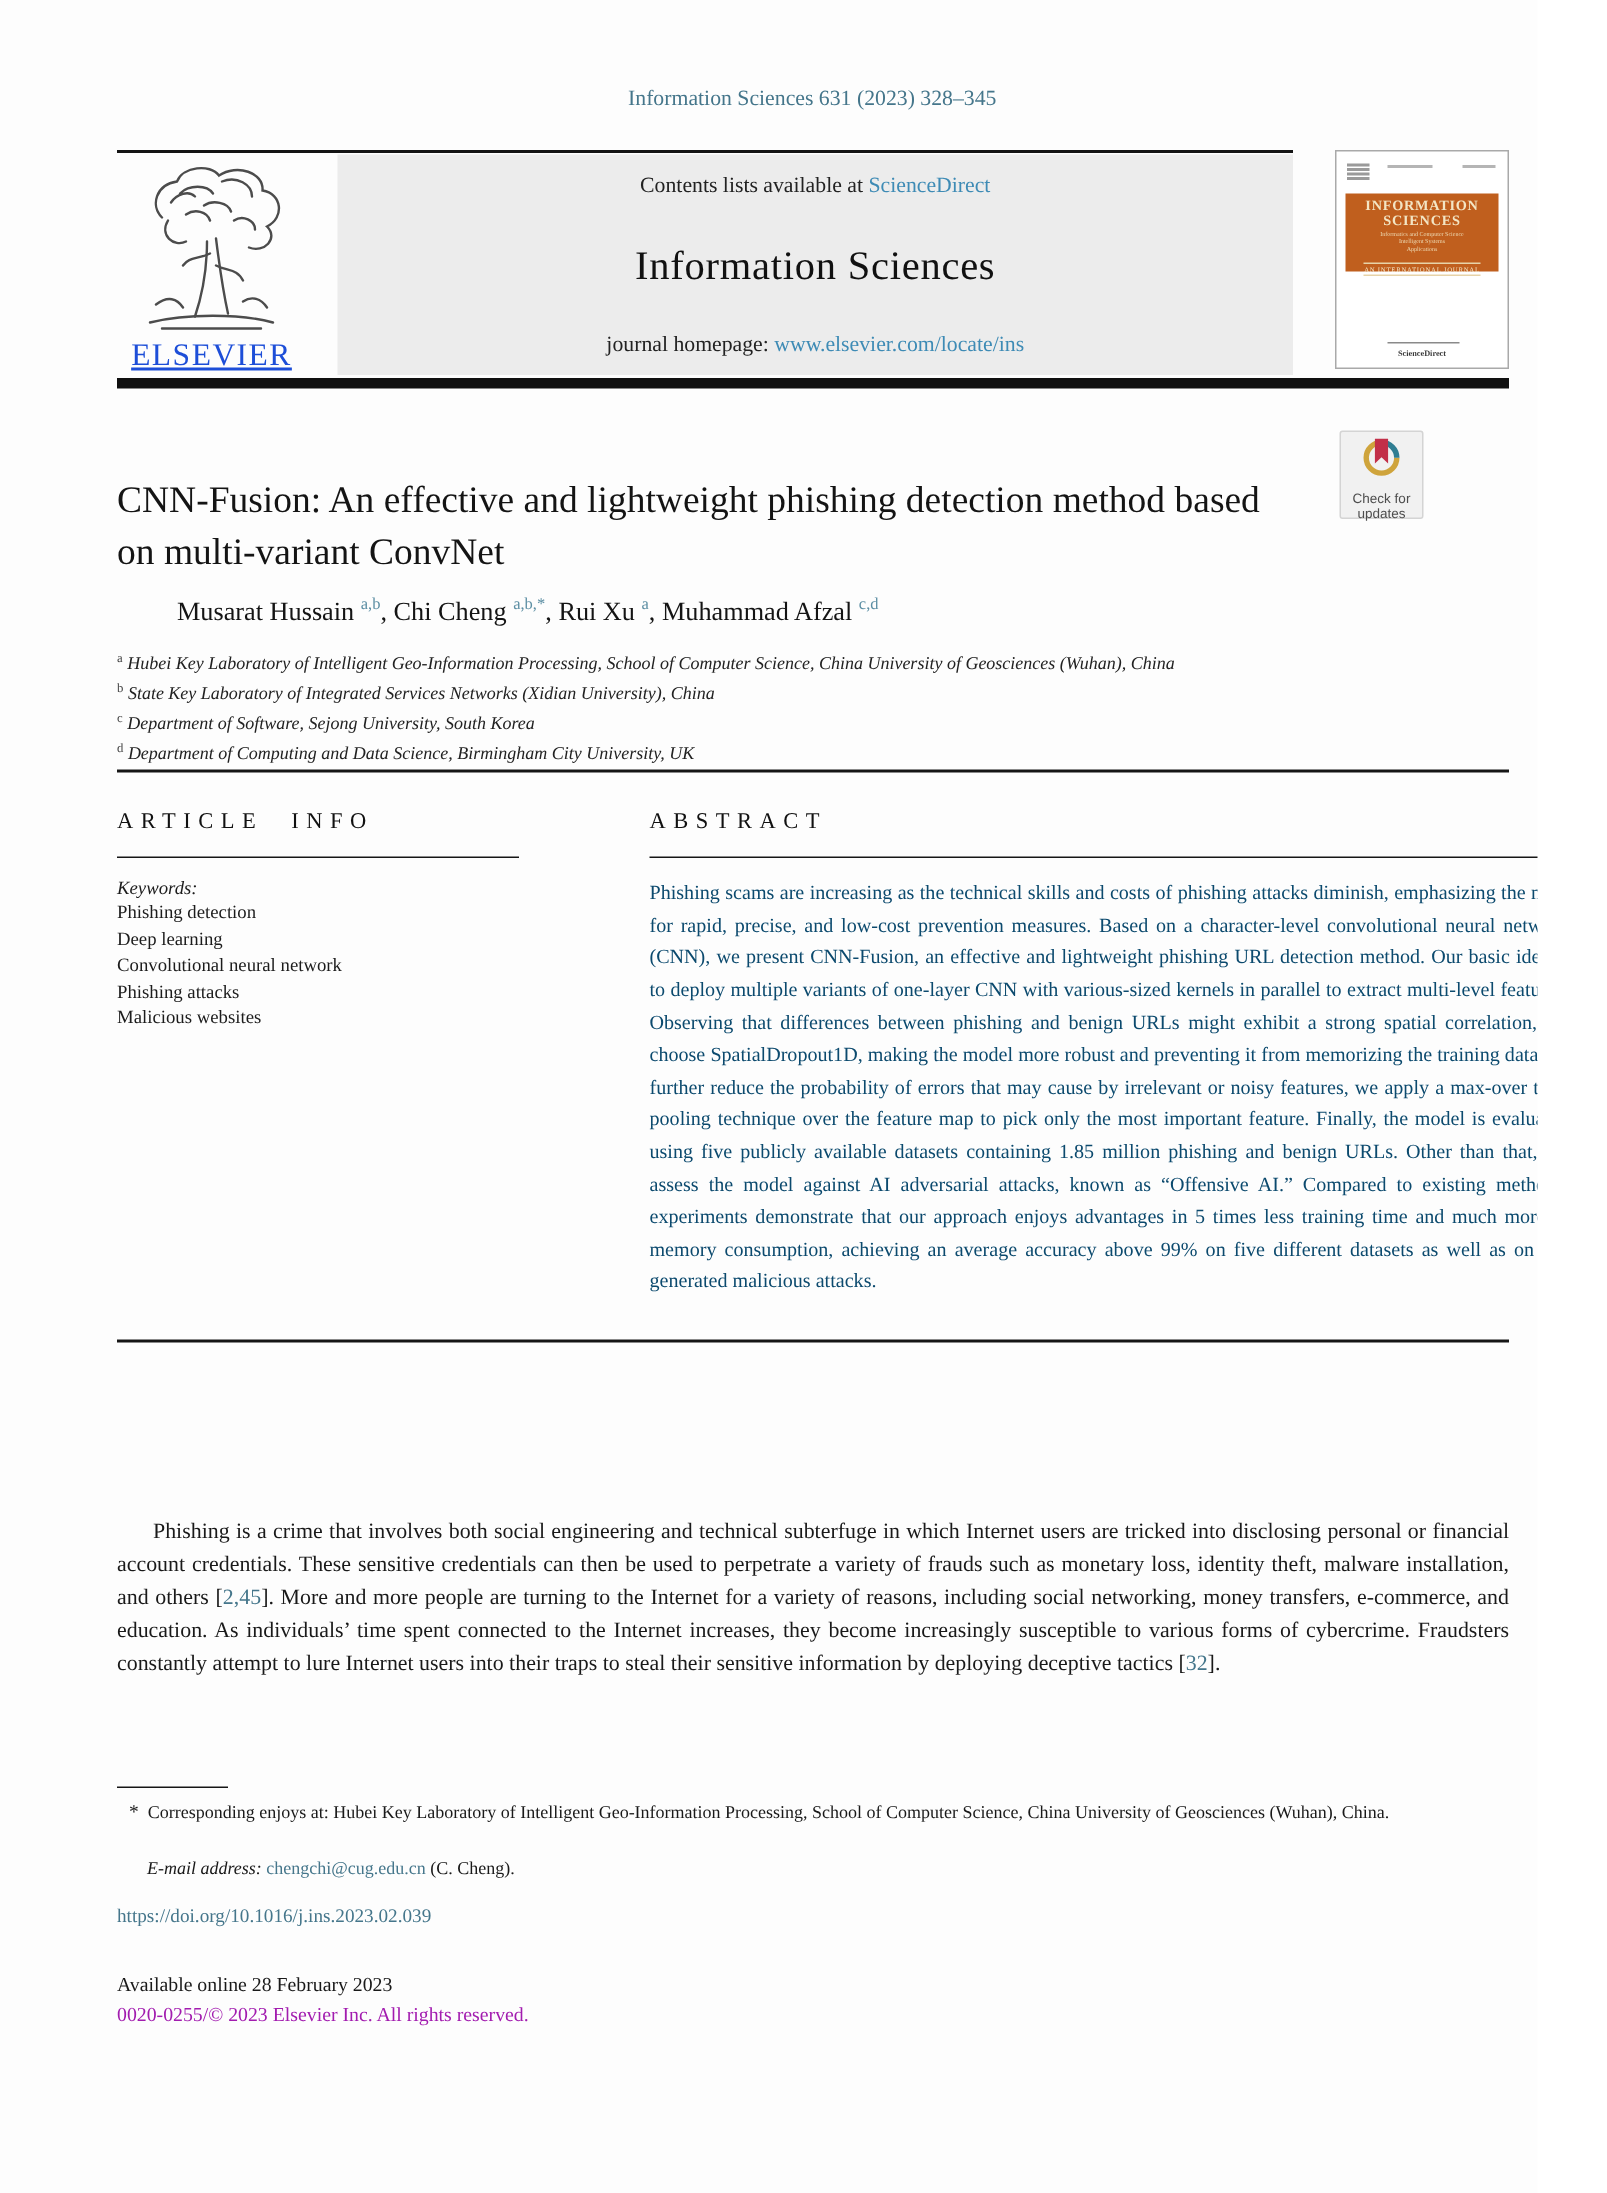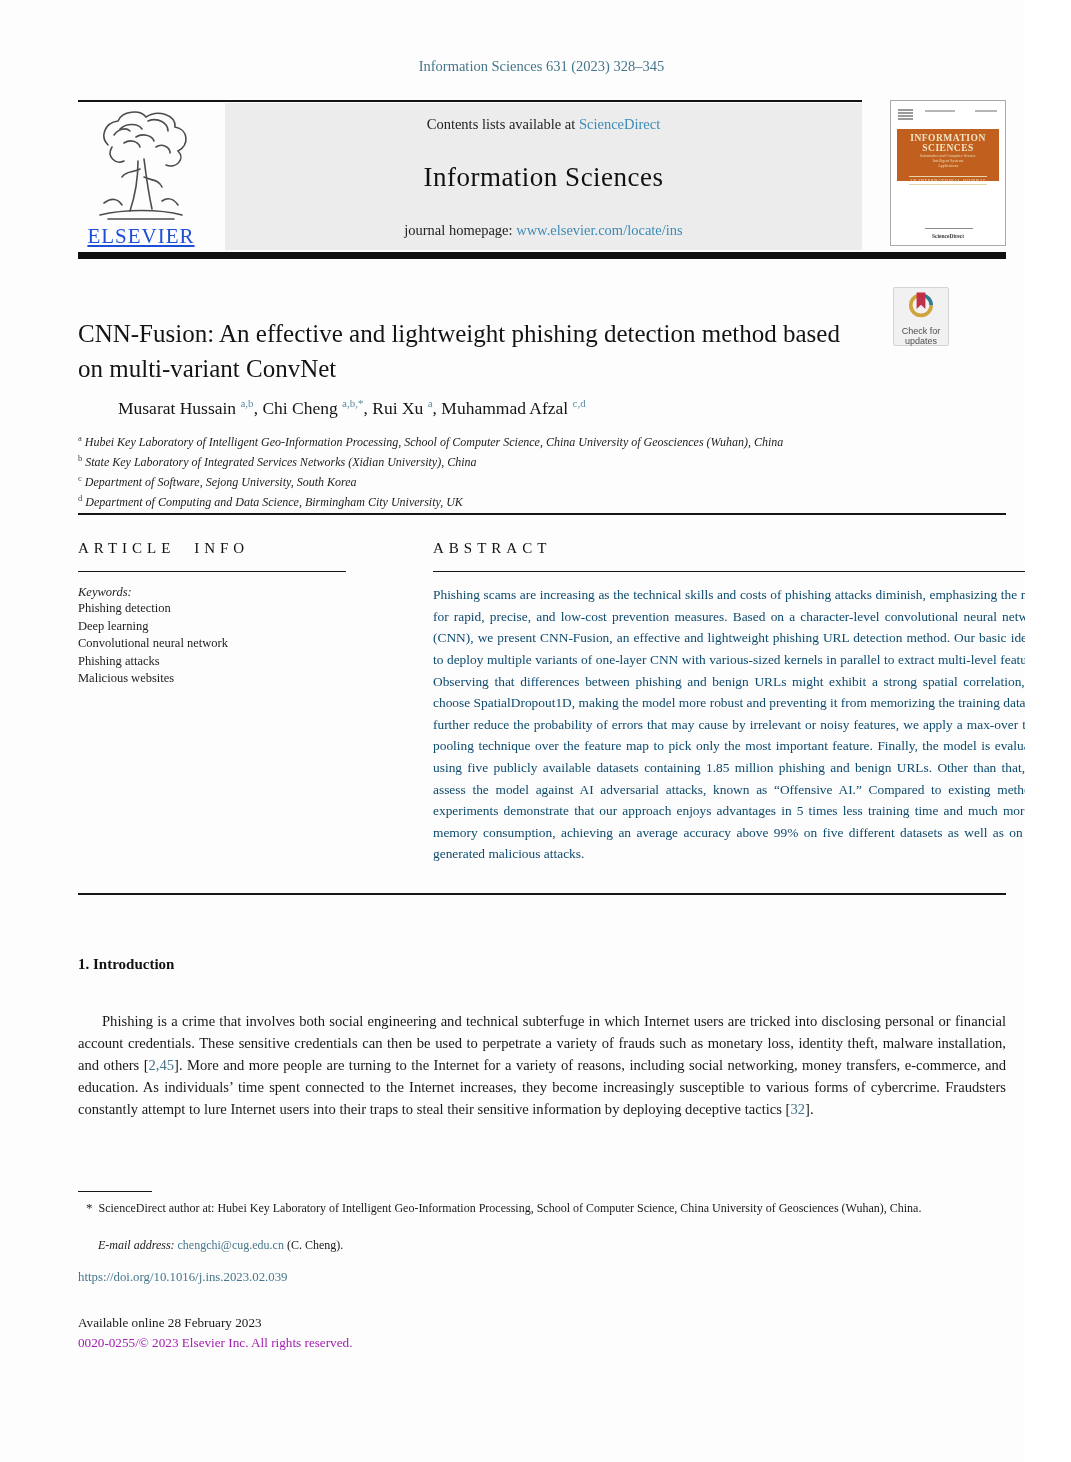--- a/index.html
+++ b/index.html
@@ -193,28 +193,27 @@
     <div class="keyword">Phishing attacks</div>
     <div class="keyword">Malicious websites</div>
   </div>
 
   <div class="abs col-right">
     <div class="col-heading">ABSTRACT</div>
     <div class="col-rule"></div>
     <div class="abstract-text">Phishing scams are increasing as the technical skills and costs of phishing attacks diminish, emphasizing the need for rapid, precise, and low-cost prevention measures. Based on a character-level convolutional neural network (CNN), we present CNN-Fusion, an effective and lightweight phishing URL detection method. Our basic idea is to deploy multiple variants of one-layer CNN with various-sized kernels in parallel to extract multi-level features. Observing that differences between phishing and benign URLs might exhibit a strong spatial correlation, we choose SpatialDropout1D, making the model more robust and preventing it from memorizing the training data. To further reduce the probability of errors that may cause by irrelevant or noisy features, we apply a max-over time pooling technique over the feature map to pick only the most important feature. Finally, the model is evaluated using five publicly available datasets containing 1.85 million phishing and benign URLs. Other than that, we assess the model against AI adversarial attacks, known as “Offensive AI.” Compared to existing methods, experiments demonstrate that our approach enjoys advantages in 5 times less training time and much more in memory consumption, achieving an average accuracy above 99% on five different datasets as well as on AI-generated malicious attacks.</div>
   </div>
 
-  <div class="abs intro-heading">1.  Introduction</div>
   <div class="abs intro-para">
     <span>Phishing is a crime that involves both social engineering and technical subterfuge in which Internet users are tricked into disclosing personal or financial account credentials. These sensitive credentials can then be used to perpetrate a variety of frauds such as monetary loss, identity theft, malware installation, and others [</span><span class="ref-link link">2,45</span><span>]. More and more people are turning to the Internet for a variety of reasons, including social networking, money transfers, e-commerce, and education. As individuals’ time spent connected to the Internet increases, they become increasingly susceptible to various forms of cybercrime. Fraudsters constantly attempt to lure Internet users into their traps to steal their sensitive information by deploying deceptive tactics [</span><span class="ref-link link">32</span><span>].</span>
   </div>
 
   <div class="abs foot-rule"></div>
   <div class="abs footnote">
-    <span class="marker">*</span><span>ScienceDirect author at: Hubei Key Laboratory of Intelligent Geo-Information Processing, School of Computer Science, China University of Geosciences (Wuhan), China.</span>
+    <span class="marker">*</span><span>Corresponding enjoys at: Hubei Key Laboratory of Intelligent Geo-Information Processing, School of Computer Science, China University of Geosciences (Wuhan), China.</span>
   </div>
   <div class="abs email-line">
     <span class="email-label">E-mail address: </span><span class="teal link">chengchi@cug.edu.cn</span><span> (C. Cheng).</span>
   </div>
 
   <div class="abs doi link">https://doi.org/10.1016/j.ins.2023.02.039</div>
   <div class="abs available">Available online 28 February 2023</div>
   <div class="abs copyright">0020-0255/© 2023 Elsevier Inc.  All rights reserved.</div>
 
 </div>

